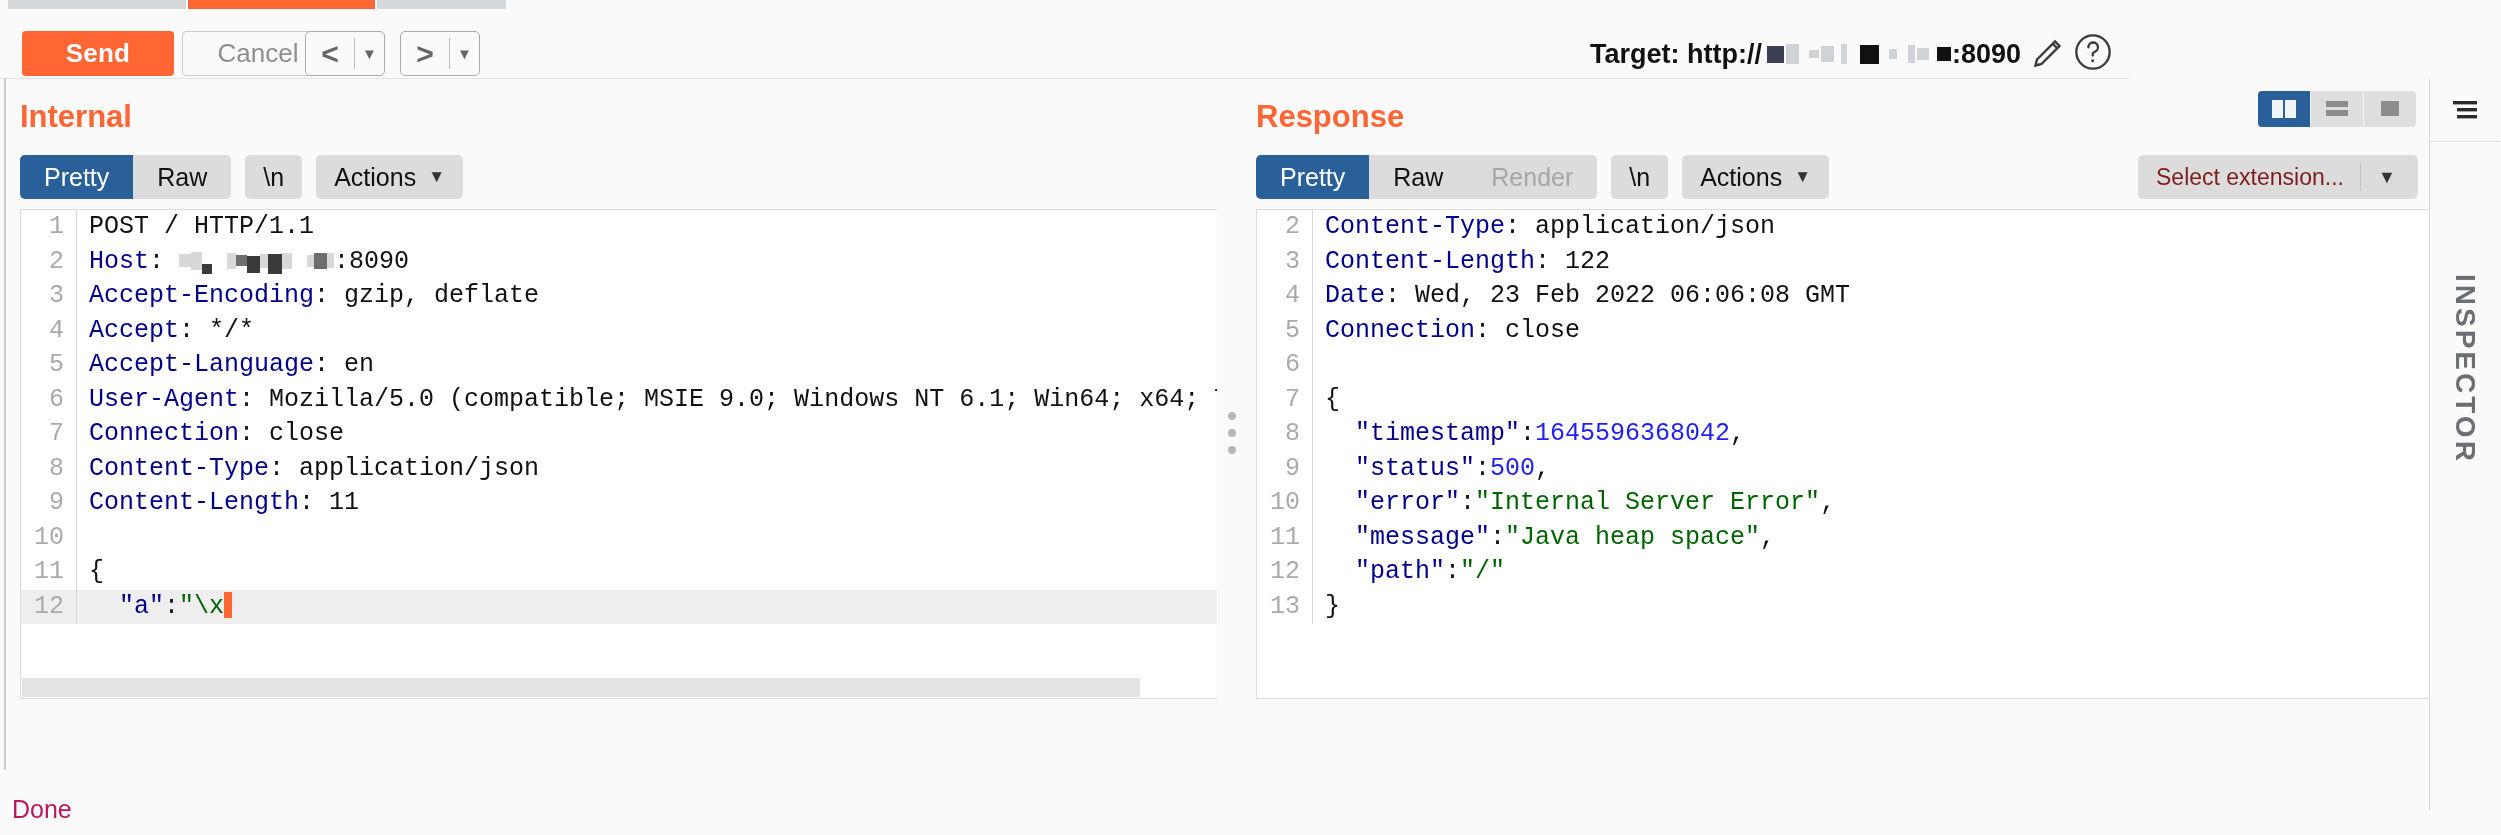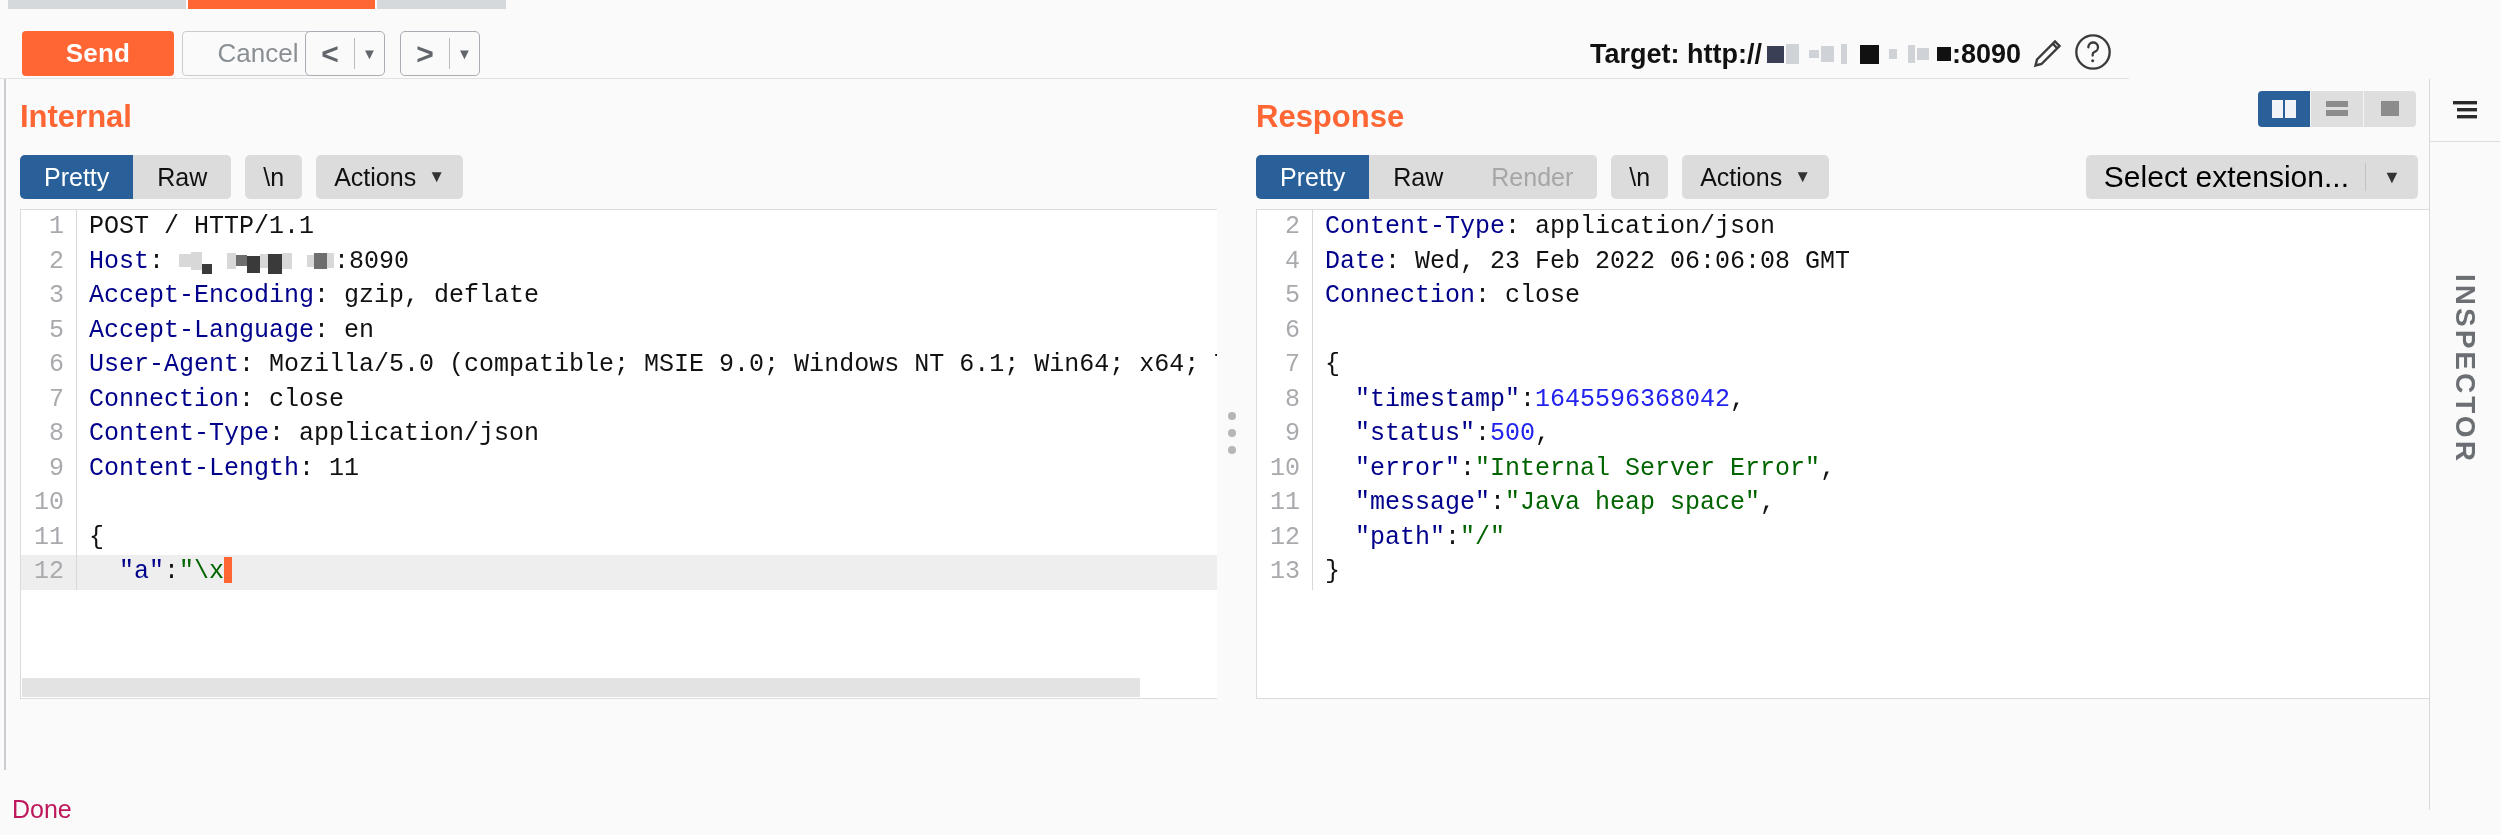--- a/index.html
+++ b/index.html
@@ -67,21 +67,21 @@
   .soloctl .cv{margin-left:12px;font-size:17px;color:#333;}
 
   .layoutgrp{position:absolute;right:14px;top:12px;display:flex;border-radius:4px;overflow:hidden;}
   .layoutbtn{width:52px;height:36px;background:#dedede;display:flex;align-items:center;
              justify-content:center;cursor:pointer;border-right:1px solid #f3f3f3;}
   .layoutbtn:last-child{border-right:none;}
   .layoutbtn.active{background:#2a6099;}
 
   .extsel{position:absolute;right:12px;top:76px;height:44px;min-width:280px;background:#dcdcdc;
           border-radius:5px;display:flex;align-items:center;cursor:pointer;}
-  .extsel .lbl{padding:0 16px 0 18px;font-size:30px;color:#000000;white-space:nowrap;}
+  .extsel .lbl{padding:0 16px 0 18px;font-size:23px;color:#7f1d1d;white-space:nowrap;}
   .extsel .divd{width:1px;height:28px;background:#c2c2c2;}
   .extsel .cv{width:52px;text-align:center;font-size:18px;color:#333;}
 
   
   .editor{position:absolute;left:12px;top:130px;right:0;bottom:60px;background:#ffffff;
           border:1px solid #dcdcdc;border-right:none;overflow:hidden;}
   .pane.request .editor{width:1196px;}
   .pane.response .editor{width:1172px;}
   .codearea{position:absolute;left:0;top:0;right:0;bottom:0;overflow:hidden;}
   .cline{position:relative;height:34.5px;line-height:34.5px;white-space:pre;
@@ -196,20 +196,21 @@
         <span>Actions</span>
         <span class="cv">▼</span>
       </div>
     </div>
 
     <div class="editor">
       <div class="codearea">
         <div class="cline"><span class="gutter">1</span>POST / HTTP/1.1</div>
         <div class="cline"><span class="gutter">2</span><span class="k-hdr">Host</span>: <span class="redact-t l" style="width:12px;height:13px;"></span><span class="redact-t l" style="width:11px;height:18px;"></span><span class="redact-t" style="width:10px;height:10px;vertical-align:-6px;"></span>&nbsp;<span class="redact-t l" style="width:9px;height:16px;"></span><span class="redact-t m" style="width:11px;height:11px;"></span><span class="redact-t" style="width:13px;height:17px;vertical-align:-5px;"></span><span class="redact-t l" style="width:8px;height:14px;"></span><span class="redact-t" style="width:14px;height:20px;vertical-align:-6px;"></span><span class="redact-t l" style="width:10px;height:16px;"></span>&nbsp;<span class="redact-t l" style="width:7px;height:12px;"></span><span class="redact-t m" style="width:13px;height:16px;"></span><span class="redact-t l" style="width:7px;height:15px;"></span>:8090</div>
         <div class="cline"><span class="gutter">3</span><span class="k-hdr">Accept-Encoding</span>: gzip, deflate</div>
+        <div class="cline"><span class="gutter">4</span><span class="k-hdr">Accept</span>: */*</div>
         <div class="cline"><span class="gutter">5</span><span class="k-hdr">Accept-Language</span>: en</div>
         <div class="cline"><span class="gutter">6</span><span class="k-hdr">User-Agent</span>: Mozilla/5.0 (compatible; MSIE 9.0; Windows NT 6.1; Win64; x64; Trident/</div>
         <div class="cline"><span class="gutter">7</span><span class="k-hdr">Connection</span>: close</div>
         <div class="cline"><span class="gutter">8</span><span class="k-hdr">Content-Type</span>: application/json</div>
         <div class="cline"><span class="gutter">9</span><span class="k-hdr">Content-Length</span>: 11</div>
         <div class="cline"><span class="gutter">10</span></div>
         <div class="cline"><span class="gutter">11</span>{</div>
         <div class="cline hl"><span class="gutter">12</span>  <span class="k-key">"a"</span>:<span class="k-str">"\x</span><span class="caret-bar"></span></div>
       </div>
       <div class="hscroll" style="width:1194px;">
@@ -263,20 +264,21 @@
 
     <div class="extsel">
       <span class="lbl">Select extension...</span>
       <span class="divd"></span>
       <span class="cv">▼</span>
     </div>
 
     <div class="editor">
       <div class="codearea">
         <div class="cline"><span class="gutter">2</span><span class="k-hdr">Content-Type</span>: application/json</div>
+        <div class="cline"><span class="gutter">3</span><span class="k-hdr">Content-Length</span>: 122</div>
         <div class="cline"><span class="gutter">4</span><span class="k-hdr">Date</span>: Wed, 23 Feb 2022 06:06:08 GMT</div>
         <div class="cline"><span class="gutter">5</span><span class="k-hdr">Connection</span>: close</div>
         <div class="cline"><span class="gutter">6</span></div>
         <div class="cline"><span class="gutter">7</span>{</div>
         <div class="cline"><span class="gutter">8</span>  <span class="k-key">"timestamp"</span>:<span class="k-num">1645596368042</span>,</div>
         <div class="cline"><span class="gutter">9</span>  <span class="k-key">"status"</span>:<span class="k-num">500</span>,</div>
         <div class="cline"><span class="gutter">10</span>  <span class="k-key">"error"</span>:<span class="k-str">"Internal Server Error"</span>,</div>
         <div class="cline"><span class="gutter">11</span>  <span class="k-key">"message"</span>:<span class="k-str">"Java heap space"</span>,</div>
         <div class="cline"><span class="gutter">12</span>  <span class="k-key">"path"</span>:<span class="k-str">"/"</span></div>
         <div class="cline"><span class="gutter">13</span>}</div>

